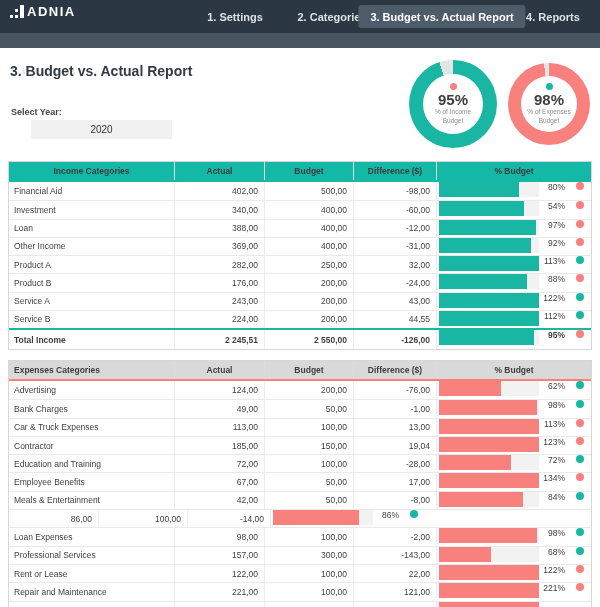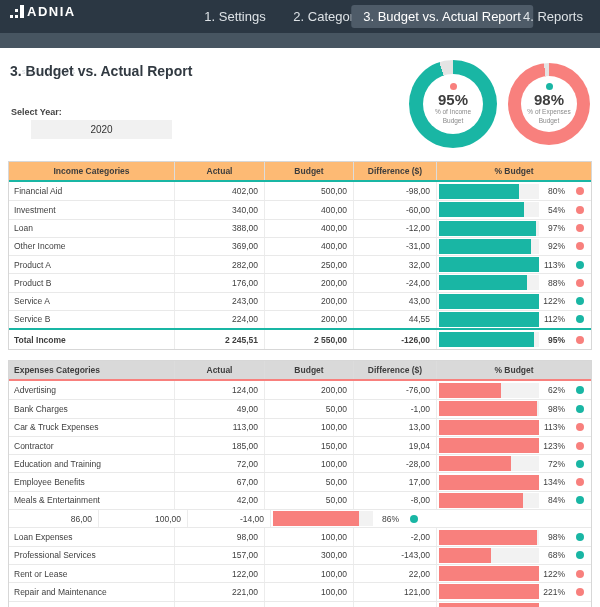--- a/index.html
+++ b/index.html
@@ -15,21 +15,21 @@
   .subband{position:absolute;top:33px;left:0;width:600px;height:15px;background:var(--band);}
   .logo{position:absolute;top:5px;left:10px;display:flex;flex-direction:column;gap:48px;}
   .logo-top{display:flex;align-items:flex-end;gap:3px;}
   .logo-mark{display:flex;align-items:flex-end;gap:2px;height:13px;}
   .logo-mark .m1{width:3px;height:3px;background:#fff;}
   .logo-mark .m2{width:3px;height:9px;background:linear-gradient(#fff 0 3px,transparent 3px 6px,#fff 6px 9px);}
   .logo-mark .m3{width:4px;height:13px;background:#fff;}
   .logo-name{color:#fff;font-size:13px;font-weight:800;letter-spacing:1.5px;line-height:13px;}
   .logo-sub{color:#c7cdd3;font-size:5px;letter-spacing:3px;margin-top:3px;padding-left:12px;}
   .nav-tab{position:absolute;top:0;height:33px;display:flex;align-items:center;transform:translateX(-50%);
-           color:#dde2e6;font-size:13px;font-weight:400;white-space:nowrap;cursor:pointer;text-align:right;}
+           color:#dde2e6;font-size:11px;font-weight:700;white-space:nowrap;cursor:pointer;text-align:right;}
   .nav-tab.active{top:5px;height:23px;background:var(--tabactive);border-radius:3px;padding:0 12px;color:#fff;}
   .pos0{left:235px}.pos1{left:332px}.pos2{left:442px}.pos3{left:553px}
 
   
   .page-title{position:absolute;top:63px;left:10px;font-size:14px;font-weight:700;color:#323a42;}
   .year-label{position:absolute;top:107px;left:11px;font-size:9px;font-weight:600;color:#444;}
   .year-box{position:absolute;top:120px;left:31px;width:141px;height:19px;background:#f1f1f1;
             display:flex;align-items:center;justify-content:center;font-size:10px;color:#333;cursor:pointer;}
 
   
@@ -42,41 +42,41 @@
   .donut-2 .hole{inset:13px;}
   .cdot{width:7px;height:7px;border-radius:50%;margin-bottom:1px;}
   .dval{font-size:15px;font-weight:700;color:#3d3d3d;line-height:17px;}
   .dcap{font-size:6.5px;color:#8a8a8a;line-height:1.35;text-align:center;}
 
   
   .tbl{position:absolute;left:8px;width:584px;background:#fff;border:1px solid #d7d7d7;}
   .tbl-income{top:161px;}
   .tbl-expenses{top:360px;}
   .thead{display:flex;height:20px;align-items:center;font-size:8.5px;font-weight:700;color:#3d3d3d;}
-  .tbl-income .thead{background:#fdba74;border-bottom:2px solid var(--teal);}
+  .tbl-income .thead{background:#14b8a6;border-bottom:2px solid var(--teal);}
   .tbl-expenses .thead{background:#d9d9d9;border-bottom:2px solid var(--coral);}
   .hcell{height:100%;display:flex;align-items:center;justify-content:center;}
   .hcell.c0{width:166px;border-right:1px solid #dcdcdc;}
   .tbl-expenses .hcell.c0{justify-content:flex-start;padding-left:5px;}
   .hcell.c1{width:90px;border-right:1px solid #dcdcdc;}
   .hcell.c2{width:89px;border-right:1px solid #dcdcdc;}
   .hcell.c3{width:83px;border-right:1px solid #dcdcdc;}
   .hcell.c4{width:154px;}
   .trow{display:flex;align-items:center;font-size:8.5px;color:#3e3e3e;border-top:1px solid #e9e9e9;}
   .tbody .trow:first-child{border-top:none;}
   .tbl-income .trow{height:18.25px;}
   .tbl-expenses .trow{height:18.3px;}
   .trow.total{height:21px;font-weight:700;border-top:2px solid var(--teal);}
   .cell{height:100%;display:flex;align-items:center;}
   .cell.cat{width:166px;padding-left:5px;border-right:1px solid #ececec;}
   .cell.num{justify-content:flex-end;padding-right:6px;border-right:1px solid #ececec;}
   .cell.actual{width:90px;}
   .cell.budget{width:89px;}
   .cell.diff{width:83px;}
-  .barzone{width:154px;height:100%;display:flex;align-items:center;}
+  .barzone{width:154px;height:100%;display:flex;}
   .track{width:100px;height:15px;background:#f2f2f2;margin-left:2px;flex:none;}
   .bar{height:100%;}
   .tbl-income .bar{background:var(--teal);}
   .tbl-expenses .bar{background:var(--coral);}
   .pct{width:26px;text-align:right;flex:none;}
   .dot{width:8px;height:8px;border-radius:50%;margin-left:11px;flex:none;}
   .dot.red{background:var(--coral);}
   .dot.teal{background:var(--teal);}
   .dot.none{background:transparent;}
   .trow.partial .cell,.trow.partial .pct{color:transparent;}

